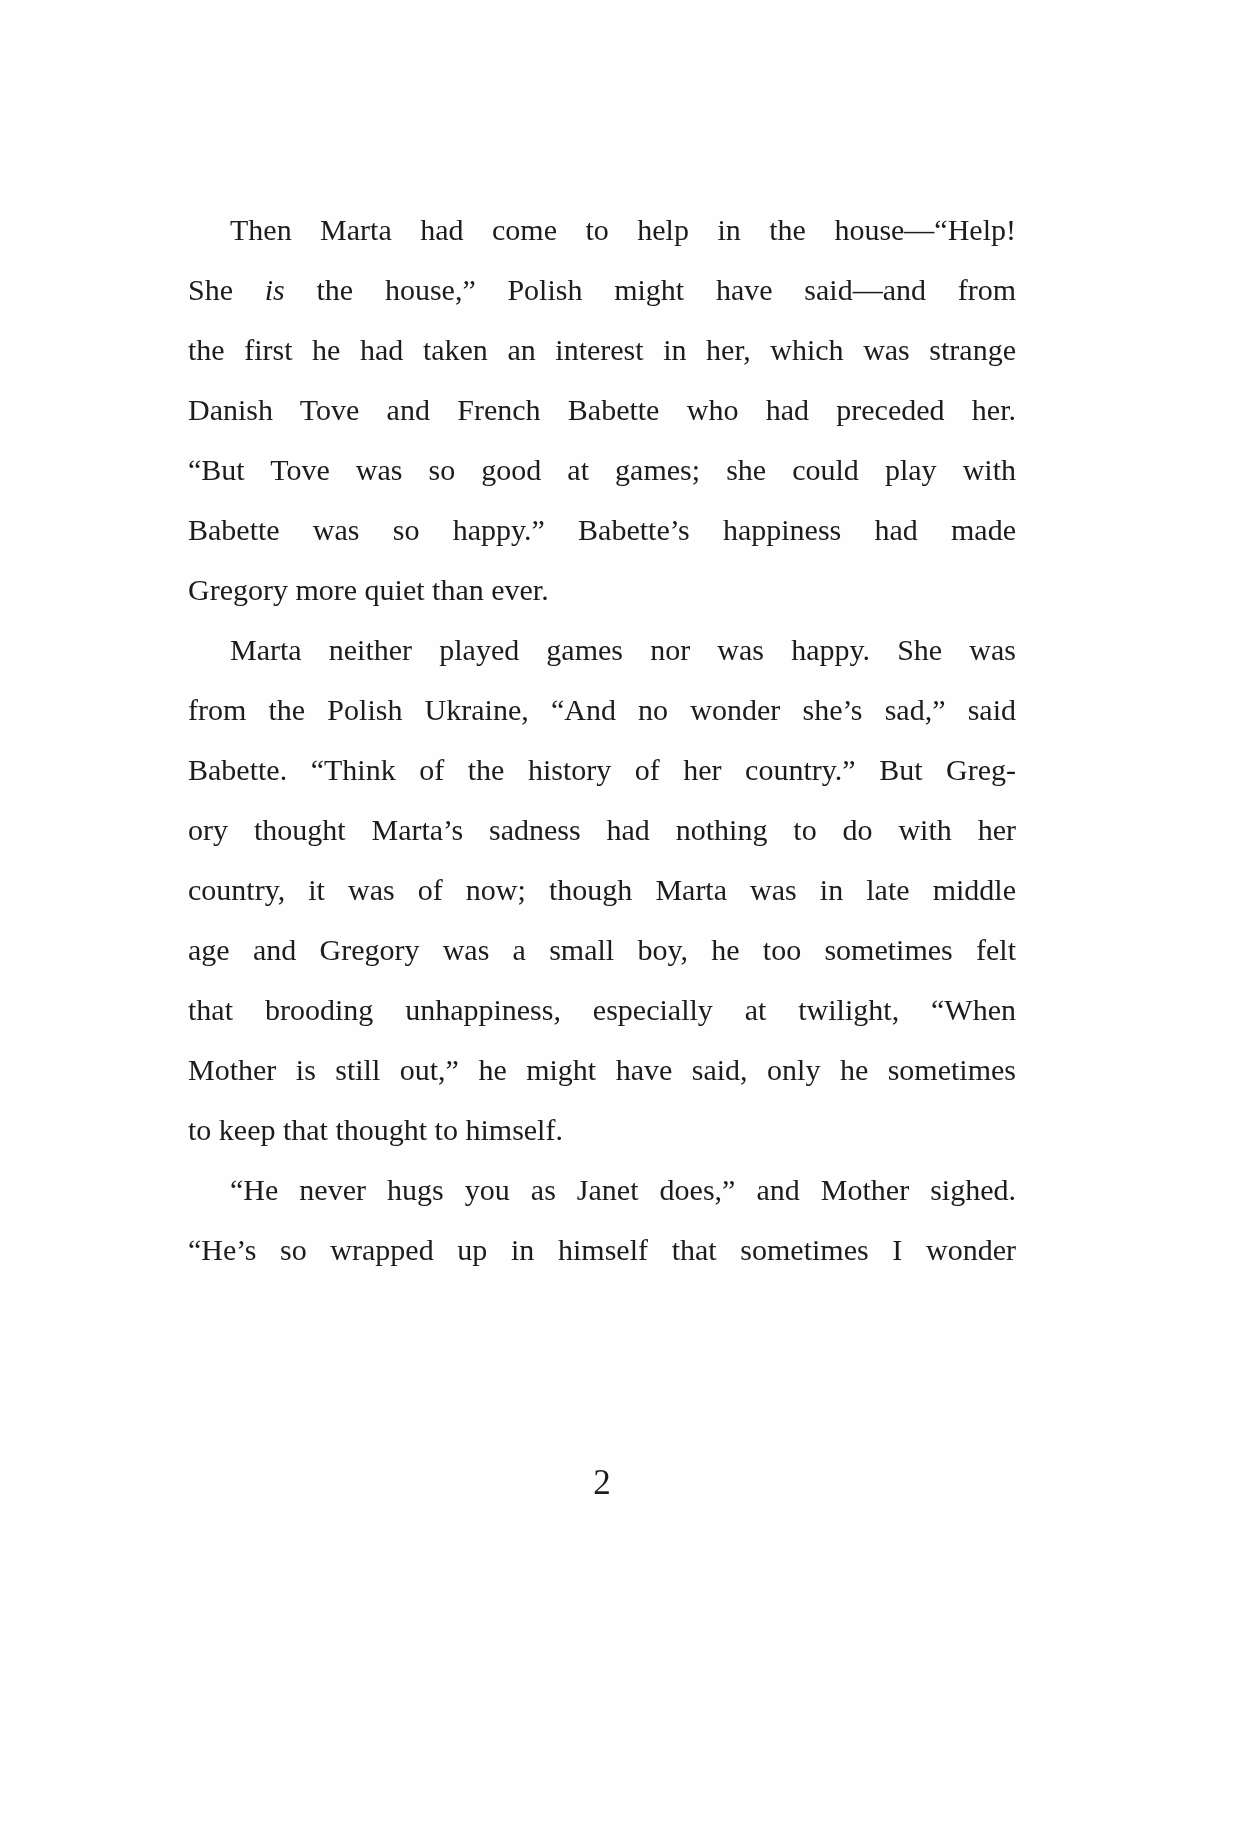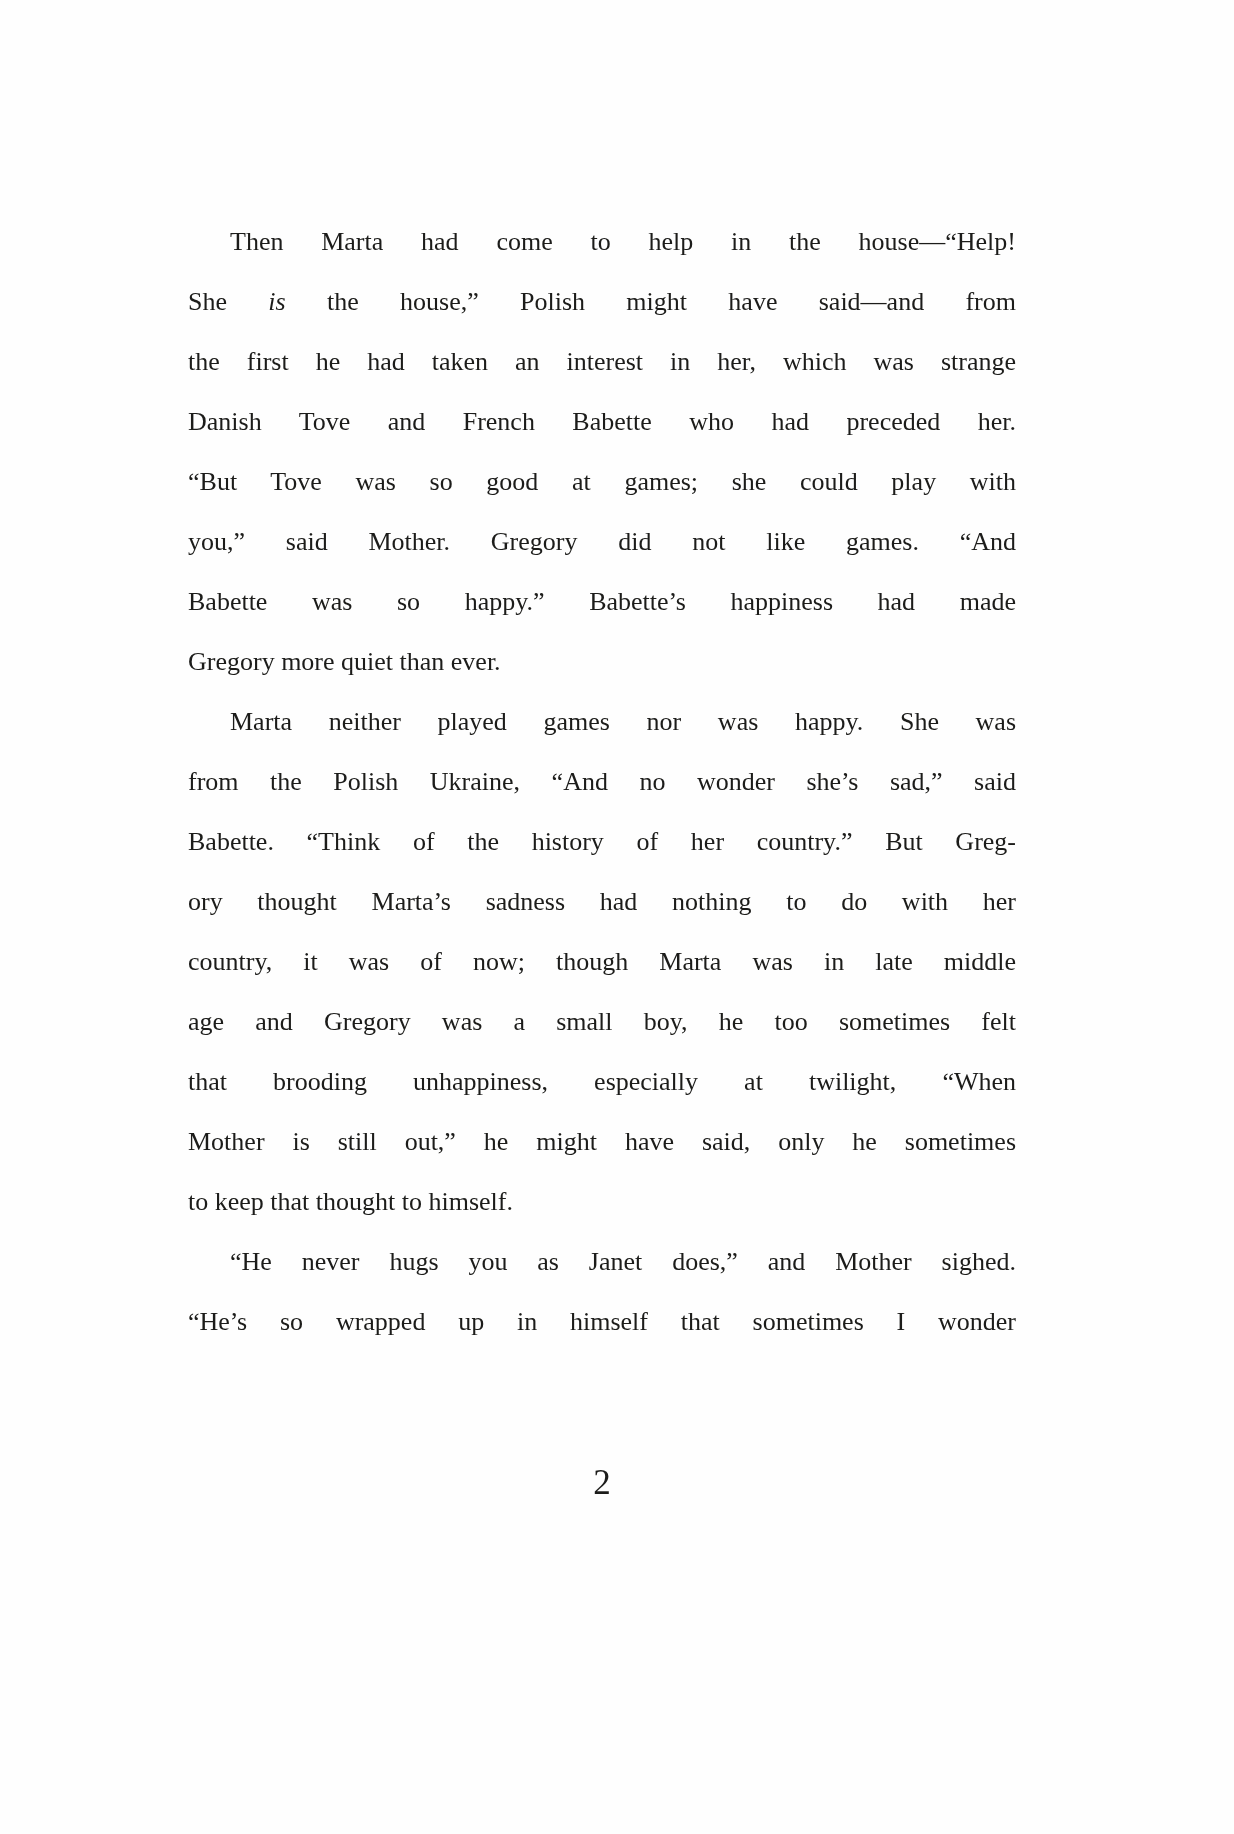--- a/index.html
+++ b/index.html
@@ -11,23 +11,23 @@
     height: 1834px;
     position: relative;
     background: #fefefe;
     font-family: "Liberation Serif", "DejaVu Serif", serif;
     color: #1c1c1a;
     overflow: hidden;
   }
   .text-block {
     position: absolute;
     left: 188px;
-    top: 212px;
+    top: 200px;
     width: 828px;
-    font-size: 26px;
+    font-size: 30px;
     line-height: 60px;
   }
   .line {
     text-align: justify;
     text-align-last: justify;
     white-space: normal;
   }
   .line.no-just {
     text-align: center;
     text-align-last: left;
@@ -52,21 +52,20 @@
 <body>
 
 <div class="page">
   <main class="text-block">
       <div>
         <div class="line indent"><span>Then Marta had come to help in the house—“Help!</span></div>
         <div class="line"><span>She </span><span class="seg-italic">is</span><span> the house,” Polish might have said—and from</span></div>
         <div class="line"><span>the first he had taken an interest in her, which was strange</span></div>
         <div class="line"><span>Danish Tove and French Babette who had preceded her.</span></div>
         <div class="line"><span>“But Tove was so good at games; she could play with</span></div>
-        <div class="line"><span>you,” said Mother. Gregory did not like games. “And</span></div>
         <div class="line"><span>Babette was so happy.” Babette’s happiness had made</span></div>
         <div class="line no-just"><span>Gregory more quiet than ever.</span></div>
       </div>
       <div>
         <div class="line indent"><span>Marta neither played games nor was happy. She was</span></div>
         <div class="line"><span>from the Polish Ukraine, “And no wonder she’s sad,” said</span></div>
         <div class="line"><span>Babette. “Think of the history of her country.” But Greg-</span></div>
         <div class="line"><span>ory thought Marta’s sadness had nothing to do with her</span></div>
         <div class="line"><span>country, it was of now; though Marta was in late middle</span></div>
         <div class="line"><span>age and Gregory was a small boy, he too sometimes felt</span></div>

